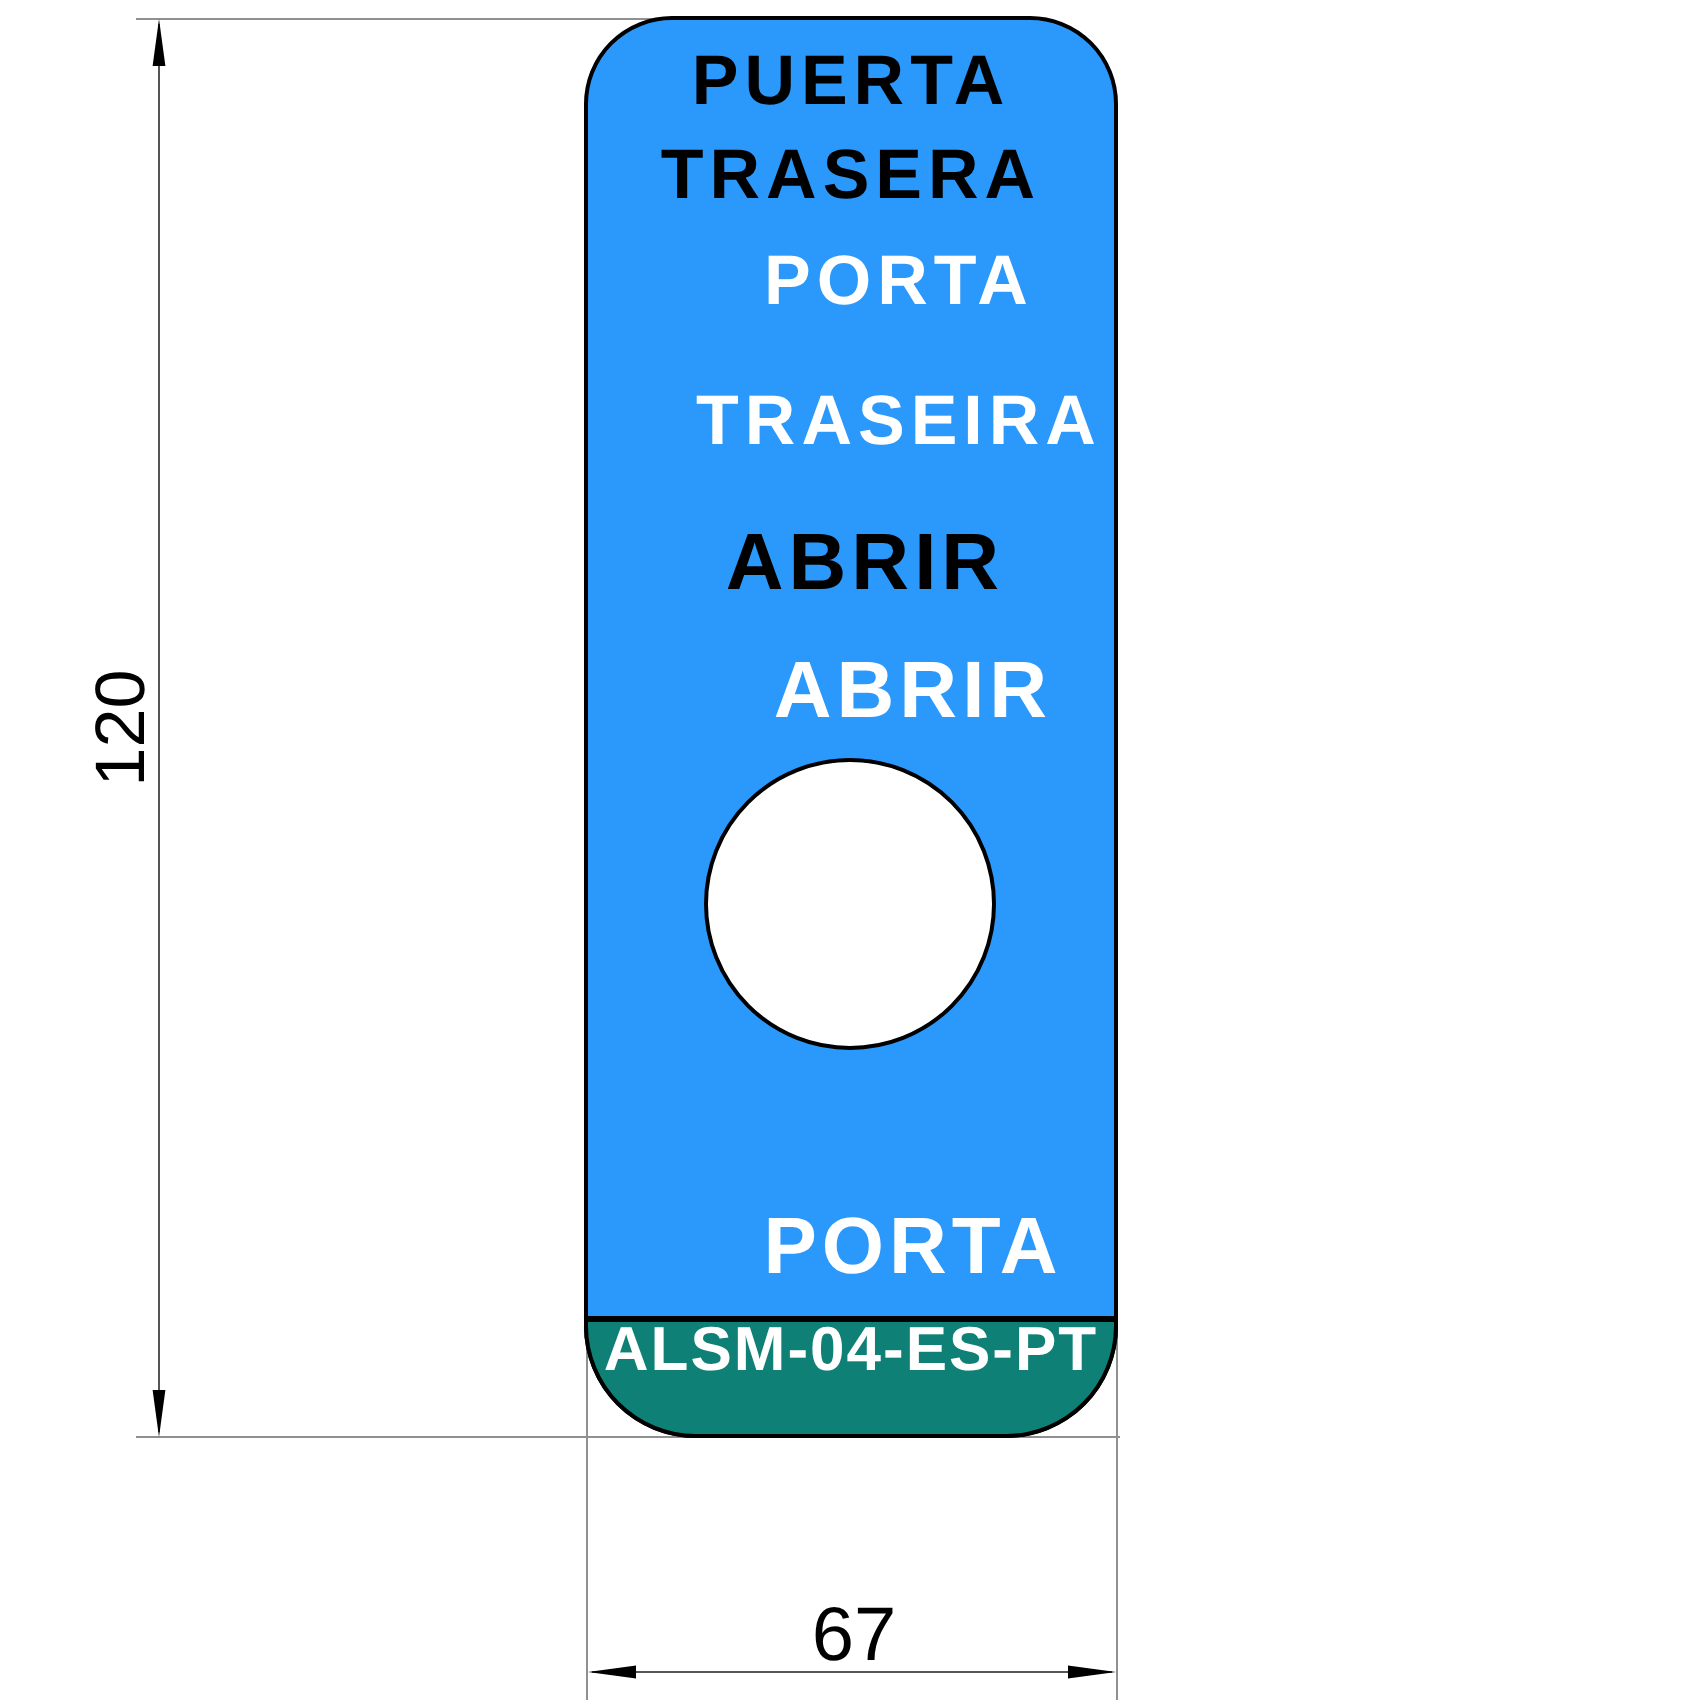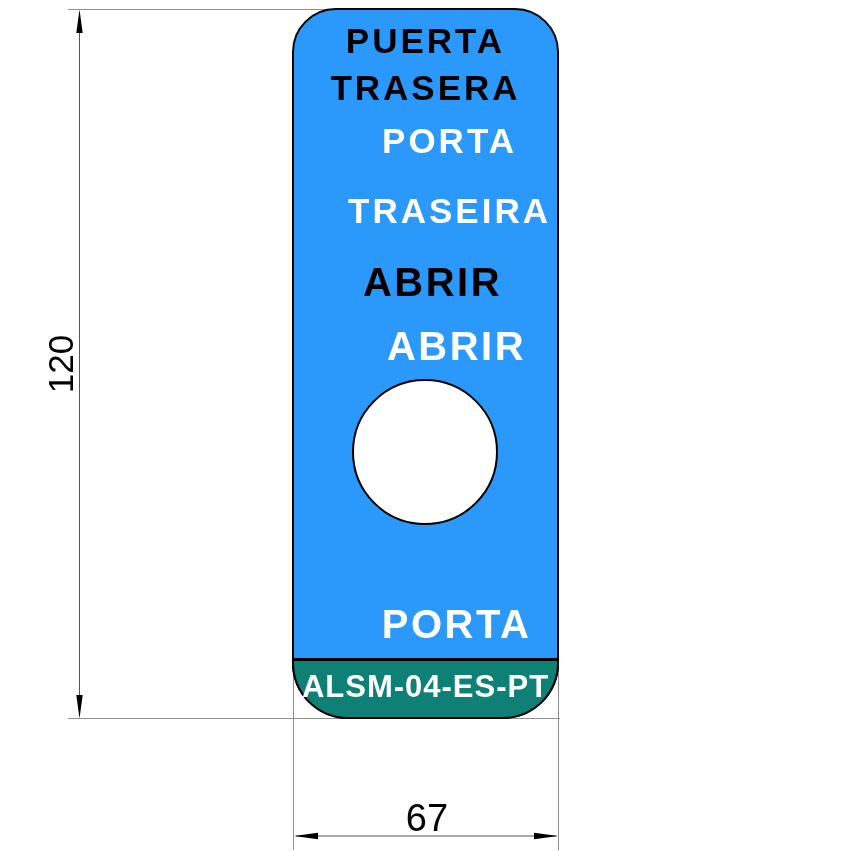--- a/index.html
+++ b/index.html
@@ -31,21 +31,21 @@
 
   .hole{
     position:absolute;left:58px;top:369px;width:142px;height:142px;
     background:#ffffff;border:2px solid var(--outline-black,#000000);border-radius:50%;
   }
   .footer{
     position:absolute;left:-2px;right:-2px;bottom:-2px;height:61px;
     box-sizing:border-box;background:var(--footer-teal,#0F8076);
     border:2px solid var(--outline-black,#000000);border-top-width:3px;
     border-radius:0 0 56px 56px;
-    display:flex;align-items:center;justify-content:center;margin-top:46px;
+    display:flex;align-items:flex-start;justify-content:center;margin-top:46px;
   }
   .footer-code{
     color:var(--text-white,#ffffff);font-weight:bold;font-size:31px;letter-spacing:1px;
     margin-top:-4px;white-space:nowrap;
   }
   .dim-text{
     position:absolute;color:var(--text-black,#000000);
     font-size:35px;line-height:1;white-space:nowrap;
   }
   .dim-h{

